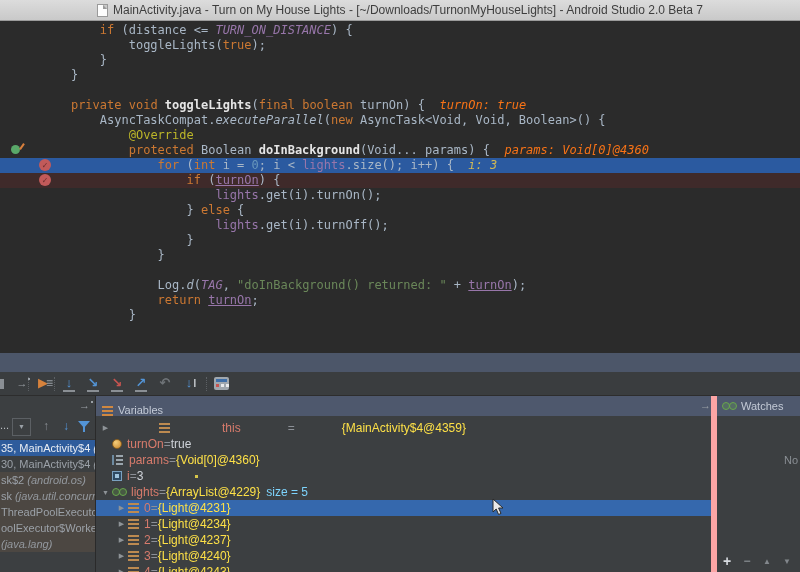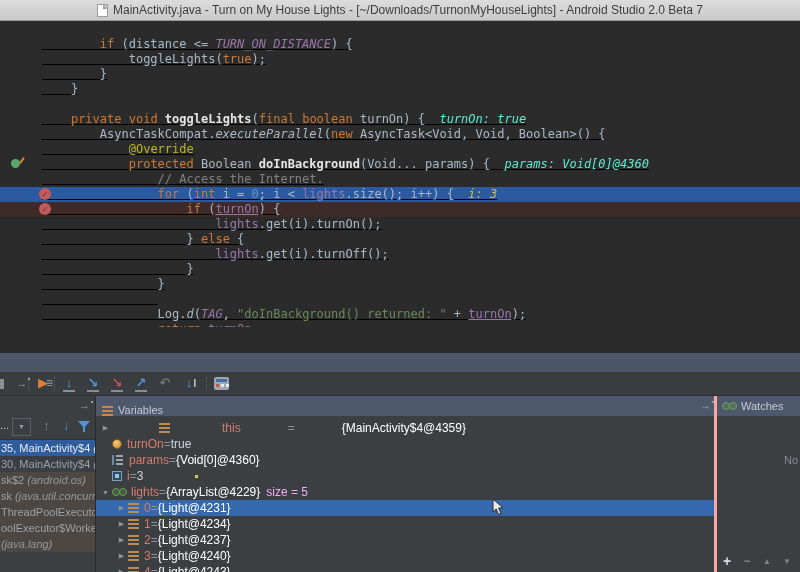--- a/index.html
+++ b/index.html
@@ -9,37 +9,37 @@
   
   .titlebar{position:absolute;top:0;left:0;right:0;height:20px;
     background:linear-gradient(#dcdcdc,#c9c9c9);border-bottom:1px solid #9b9b9b;
     display:flex;align-items:center;justify-content:center;color:#3e3e3e;font-size:12px;}
   .doc-icon{display:inline-block;width:9px;height:11px;background:#fdfdfd;border:1px solid #9a9a9a;
     margin-right:5px;position:relative;}
   .doc-icon::after{content:"";position:absolute;right:0;top:0;border:2px solid #c9c9c9;
     border-left-color:#9a9a9a;border-bottom-color:#9a9a9a;}
 
   
-  .editor{position:absolute;top:21px;left:0;right:0;height:306px;overflow:hidden;padding-top:16px;box-sizing:border-box;text-decoration:underline;}
+  .editor{position:absolute;top:21px;left:0;right:0;height:306px;overflow:hidden;padding-top:2px;box-sizing:border-box;}
   .code-line{height:15px;line-height:15px;font-family:"DejaVu Sans Mono",monospace;font-size:12px;
     white-space:pre;color:#a9b7c6;padding-left:42px;position:relative;}
   .code-line.exec{background:#2b5aa0;}
   .code-line.bp{background:#3f2a2a;}
   .kw{color:#cc7832;}
   .cn{color:#9876aa;font-style:italic;}
   .fd{color:#9876aa;}
   .st{color:#6a8759;}
   .cm{color:#808080;}
   .nm{color:#6897bb;}
   .mt{color:#e5e5e5;font-weight:bold;}
   .an{color:#bbb529;}
   .it{font-style:italic;}
   .ul{color:#9876aa;text-decoration:underline;}
   .sq{border-bottom:1px dashed #6d8a6d;}
-  .hg{color:#5eead4;font-style:italic;}
+  .hg{color:#f97316;font-style:italic;}
   .hy{color:#d0b855;font-style:italic;}
   .g-bp{position:absolute;left:39px;top:1px;width:12px;height:12px;border-radius:50%;
     background:#c15a5a;color:#6b2d2d;font-size:9px;line-height:12px;text-align:center;padding:0;}
   .g-method{position:absolute;left:11px;top:2px;width:9px;height:9px;border-radius:50%;
     background:#59a869;}
   .g-method::after{content:"";position:absolute;right:-3px;top:-2px;width:2px;height:7px;
     background:#d77f3c;transform:rotate(35deg);}
 
   
   .splitter{position:absolute;top:353px;left:0;right:0;height:19px;background:#4c5669;}
@@ -114,27 +114,27 @@
   .vicon-array::after{content:"";position:absolute;left:2px;top:0;width:7px;height:2px;background:#9aa5ad;
     box-shadow:0 4px #9aa5ad,0 8px #9aa5ad;}
   .vicon-prim{width:10px;height:10px;background:#2f4a63;border:1px solid #7ba1c0;box-sizing:border-box;}
   .vicon-prim::after{content:"";position:absolute;left:2px;top:2px;width:4px;height:4px;background:#9fc3dd;}
   .vicon-glasses{width:14px;}
   .vicon-glasses::before,.vicon-glasses::after{content:"";position:absolute;top:1px;width:6px;height:6px;
     border:1px solid #68a74c;border-radius:50%;background:rgba(104,167,76,.25);}
   .vicon-glasses::before{left:0;}
   .vicon-glasses::after{left:7px;}
   .vname{color:#d77b6c;}
-  .vval{color:#ffffff;}
+  .vval{color:#fde047;}
   .vval.plain{color:#cfd3d9;}
-  .vextra{color:#f0abfc;margin-left:6px;}
+  .vextra{color:#7dd3fc;margin-left:6px;}
   .vmark{display:inline-block;width:3px;height:3px;background:#d6c64a;margin-left:52px;flex:none;}
 
   
-  .watches{position:absolute;right:0;top:0;bottom:0;width:83px;border-left:3px solid #fca5a5;overflow:hidden;}
+  .watches{position:absolute;right:0;top:0;bottom:0;width:83px;border-left:6px solid #fca5a5;overflow:hidden;}
   .watches .panel-header{padding-left:4px;}
   .watch-empty{position:absolute;left:67px;top:58px;color:#8a8f94;font-size:11px;white-space:nowrap;}
   .watch-toolbar{position:absolute;left:0;right:0;bottom:0;height:22px;display:flex;align-items:center;}
   .w-btn{width:20px;text-align:center;font-size:12px;font-weight:bold;color:#82878c;}
   .w-btn.add-watch{color:#d8dce1;font-size:14px;}
   .w-btn.move-up,.w-btn.move-down{font-size:8px;}
 
   
   .mouse-cursor{position:absolute;left:492px;top:498px;z-index:50;}
 </style>
@@ -149,21 +149,20 @@
 <div class="editor" id="editor">
     <div class="code-line"><span>        </span><span class="kw">if</span><span> (distance &lt;= </span><span class="cn">TURN_ON_DISTANCE</span><span>) {</span></div>
     <div class="code-line"><span>            toggleLights(</span><span class="kw">true</span><span>);</span></div>
     <div class="code-line"><span>        }</span></div>
     <div class="code-line"><span>    }</span></div>
     <div class="code-line"><span></span></div>
     <div class="code-line"><span>    </span><span class="kw">private</span><span> </span><span class="kw">void</span><span> </span><span class="mt">toggleLights</span><span>(</span><span class="kw">final</span><span> </span><span class="kw">boolean</span><span> turnOn) { </span><span class="hg"> turnOn: true</span></div>
     <div class="code-line"><span>        AsyncTaskCompat.</span><span class="it">executeParallel</span><span>(</span><span class="kw">new</span><span> AsyncTask&lt;Void, Void, Boolean&gt;() {</span></div>
     <div class="code-line"><span>            </span><span class="an">@Override</span></div>
     <div class="code-line"><span>            </span><span class="kw">protected</span><span> Boolean </span><span class="mt">doInBackground</span><span>(Void... params) { </span><span class="hg"> params: Void[0]@4360</span><span class="g-method"></span></div>
-    <div class="code-line"><span>                </span><span class="cm">// Access the Internet.</span></div>
     <div class="code-line exec"><span>                </span><span class="kw">for</span><span> (</span><span class="kw">int</span><span> i = </span><span class="nm">0</span><span>; i &lt; </span><span class="fd">lights</span><span>.size(); i++) { </span><span class="hy"> i: 3</span><span class="g-bp">✓</span></div>
     <div class="code-line bp"><span>                    </span><span class="kw">if</span><span> (</span><span class="ul">turnOn</span><span>) {</span><span class="g-bp">✓</span></div>
     <div class="code-line"><span>                        </span><span class="fd">lights</span><span>.get(i).turnOn();</span></div>
     <div class="code-line"><span>                    } </span><span class="kw">else</span><span> {</span></div>
     <div class="code-line"><span>                        </span><span class="fd">lights</span><span>.get(i).turnOff();</span></div>
     <div class="code-line"><span>                    }</span></div>
     <div class="code-line"><span>                }</span></div>
     <div class="code-line"><span>                </span></div>
     <div class="code-line"><span>                Log.</span><span class="it">d</span><span>(</span><span class="cn">TAG</span><span>, </span><span class="st">"doInBackground() returned: "</span><span> + </span><span class="ul">turnOn</span><span>);</span></div>
     <div class="code-line"><span>                </span><span class="kw">return</span><span> </span><span class="ul">turnOn</span><span>;</span></div>

